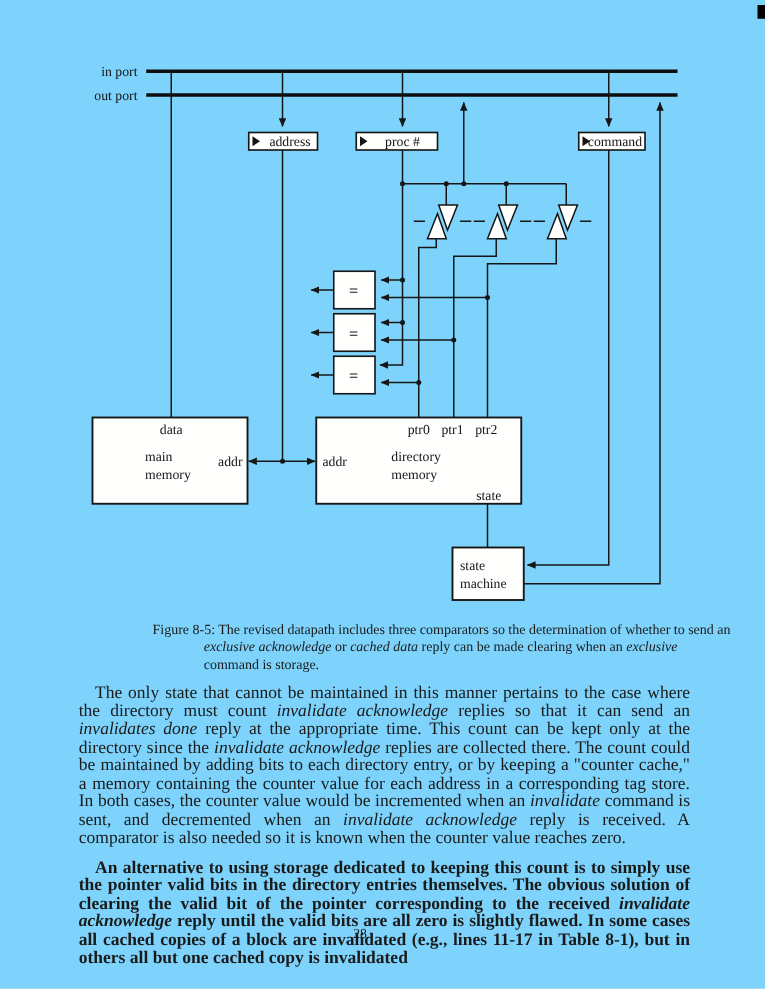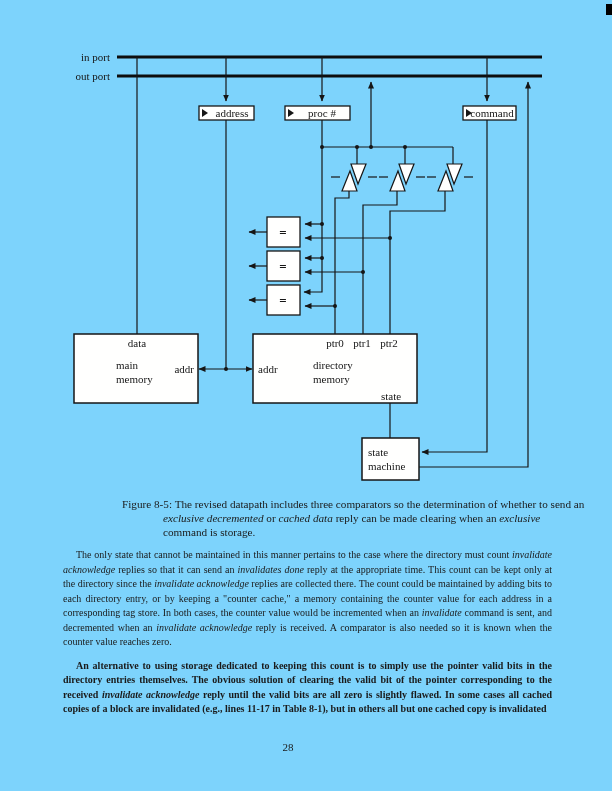--- a/index.html
+++ b/index.html
@@ -12,21 +12,21 @@
   .thick{stroke:#0d0d0d;stroke-width:2.8;fill:none;}
   .bx{fill:#fffffe;stroke:#161616;stroke-width:1.3;}
   .bigbx{fill:#fffffe;stroke:#161616;stroke-width:1.5;}
   .tri{fill:#fffffe;stroke:#161616;stroke-width:1.2;}
   .glyph{fill:#161616;}
   .dot{fill:#161616;}
   .caption{position:absolute;left:122px;top:497px;width:424px;
            font-size:11.2px;line-height:14px;padding-left:41px;text-indent:-41px;}
   .caption b{font-weight:normal;}
   .bodytext{position:absolute;left:63px;top:548px;width:489px;
-            font-size:10px;line-height:14.5px;text-align:justify;}
+            font-size:14px;line-height:14.5px;text-align:justify;}
   .bodytext p{margin:0;text-indent:13px;}
   .bodytext p + p{margin-top:9px;font-weight:bold;}
   .pagenum{position:absolute;left:0;top:741px;width:528px;text-align:center;font-size:11px;margin-left:24px;}
   .artifact{position:absolute;left:606px;top:4px;width:6px;height:11px;background:#000;}
 </style>
 </head>
 <body>
 
 <div class="page">
 
@@ -166,21 +166,21 @@
         <circle class="dot" cx="322" cy="258" r="2"></circle>
       <circle class="dot" cx="390" cy="238" r="2"></circle>
         <circle class="dot" cx="363" cy="272" r="2"></circle>
       <circle class="dot" cx="335" cy="306" r="2"></circle>
         <circle class="dot" cx="226" cy="369" r="2"></circle>
     </g>
   </svg>
 
   <div class="caption">
     <b>Figure 8-5:</b>
-    <span><span>The revised datapath includes three comparators so the determination of whether to send an </span><i>exclusive decremented</i><span> or </span><i>cached data</i><span> reply can be made clearing when an </span><i>exclusive</i><span> command is storage.</span></span>
+    <span><span>The revised datapath includes three comparators so the determination of whether to send an </span><i>exclusive acknowledge</i><span> or </span><i>cached data</i><span> reply can be made clearing when an </span><i>exclusive</i><span> command is storage.</span></span>
   </div>
 
   <div class="bodytext">
     <p><span>The only state that cannot be maintained in this manner pertains to the case where the directory must count </span><i>invalidate acknowledge</i><span> replies so that it can send an </span><i>invalidates done</i><span> reply at the appropriate time.  This count can be kept only at the directory since the </span><i>invalidate acknowledge</i><span> replies are collected there.  The count could be maintained by adding bits to each directory entry, or by keeping a "counter cache," a memory containing the counter value for each address in a corresponding tag store.  In both cases, the counter value would be incremented when an </span><i>invalidate</i><span> command is sent, and decremented when an </span><i>invalidate acknowledge</i><span> reply is received.  A comparator is also needed so it is known when the counter value reaches zero.</span></p>
     <p><span>An alternative to using storage dedicated to keeping this count is to simply use the pointer valid bits in the directory entries themselves.  The obvious solution of clearing the valid bit of the pointer corresponding to the received </span><i>invalidate acknowledge</i><span> reply until the valid bits are all zero is slightly flawed.  In some cases all cached copies of a block are invalidated (e.g., lines 11-17 in Table 8-1), but in others all but one cached copy is invalidated</span></p>
   </div>
 
   <div class="pagenum">28</div>
 
   <div class="artifact"></div>

